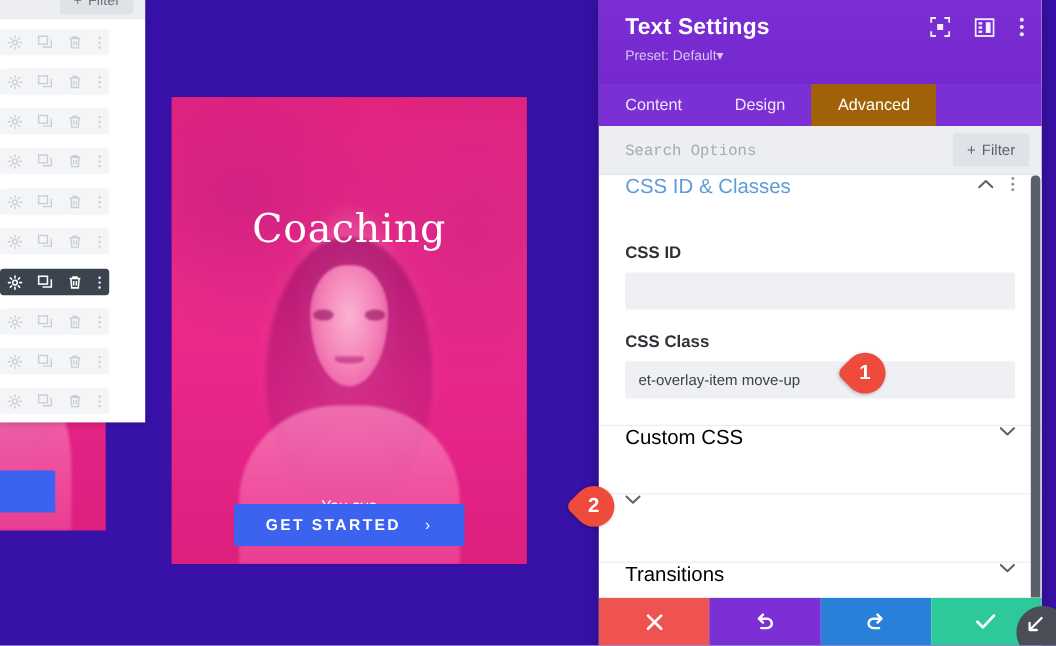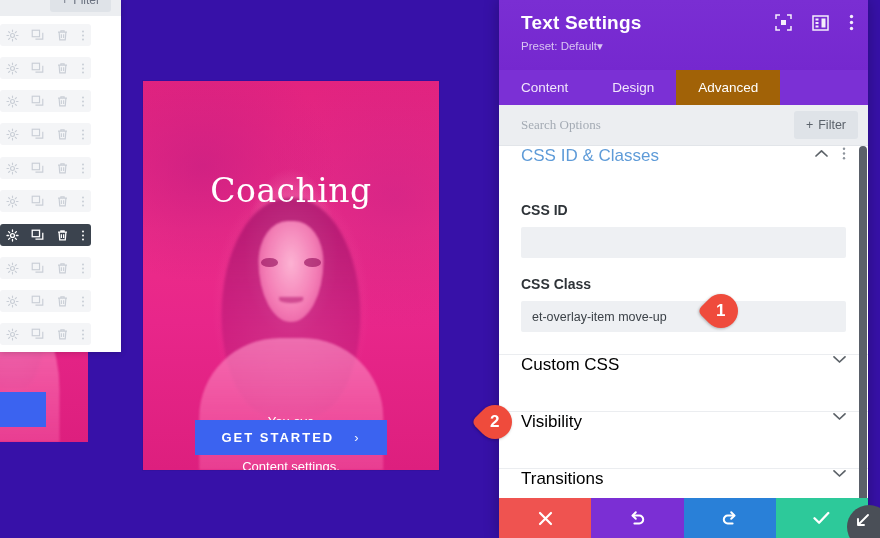--- a/index.html
+++ b/index.html
@@ -225,21 +225,21 @@
     background: #eceef1;
     display: flex; align-items: center;
     padding: 0 10px 0 22px;
     flex: 0 0 auto;
     border-bottom: 1px solid #e2e5e9;
   }
   #search-input {
     flex: 1 1 auto;
     border: none; outline: none; background: transparent;
     font-size: 13px; color: #555;
-    font-family: Liberation Serif, serif;
+    font-family: Liberation Mono, monospace;
   }
   #search-input::placeholder { color: #a4abb4; }
   #filter-btn {
     background: #dfe3e8;
     border: none; border-radius: 3px;
     color: #5b626b; font-size: 12.5px;
     padding: 7px 12px;
     display: flex; align-items: center; gap: 5px;
     cursor: pointer;
     font-family: "Liberation Sans", sans-serif;
@@ -350,21 +350,20 @@
     <div class="card-photo">
       <div class="fig-hair"></div>
       <div class="fig-face"></div>
       <div class="fig-eye l"></div>
       <div class="fig-eye r"></div>
       <div class="fig-mouth"></div>
       <div class="fig-body"></div>
     </div>
     <div class="card-title">Coaching</div>
     <div class="card-body-text body1">You                                           ove</div>
-    <div class="card-body-text body2">Content settings.</div>
     <button class="cta-btn">
       <span>GET STARTED</span>
       <span class="cta-chev">›</span>
     </button>
   </div>
 
   <div id="left-panel">
     <div id="left-filter-row">
       <div class="filter-chip">
         <span>+</span>
@@ -637,21 +636,20 @@
               <div class="section-title closed">Custom CSS</div>
               <div class="sec-icons">
                 <svg width="13" height="9" viewBox="0 0 13 9">
                   <path d="M1 1.8L6.5 7 12 1.8" stroke="#5c6268" stroke-width="1.7" fill="none" stroke-linecap="round" stroke-linejoin="round"></path>
                 </svg>
               </div>
             </div>
           </div>
           <div class="section">
             <div class="section-head">
-              <div class="section-title closed">Visibility</div>
               <div class="sec-icons">
                 <svg width="13" height="9" viewBox="0 0 13 9">
                   <path d="M1 1.8L6.5 7 12 1.8" stroke="#5c6268" stroke-width="1.7" fill="none" stroke-linecap="round" stroke-linejoin="round"></path>
                 </svg>
               </div>
             </div>
           </div>
           <div class="section">
             <div class="section-head">
               <div class="section-title closed">Transitions</div>

